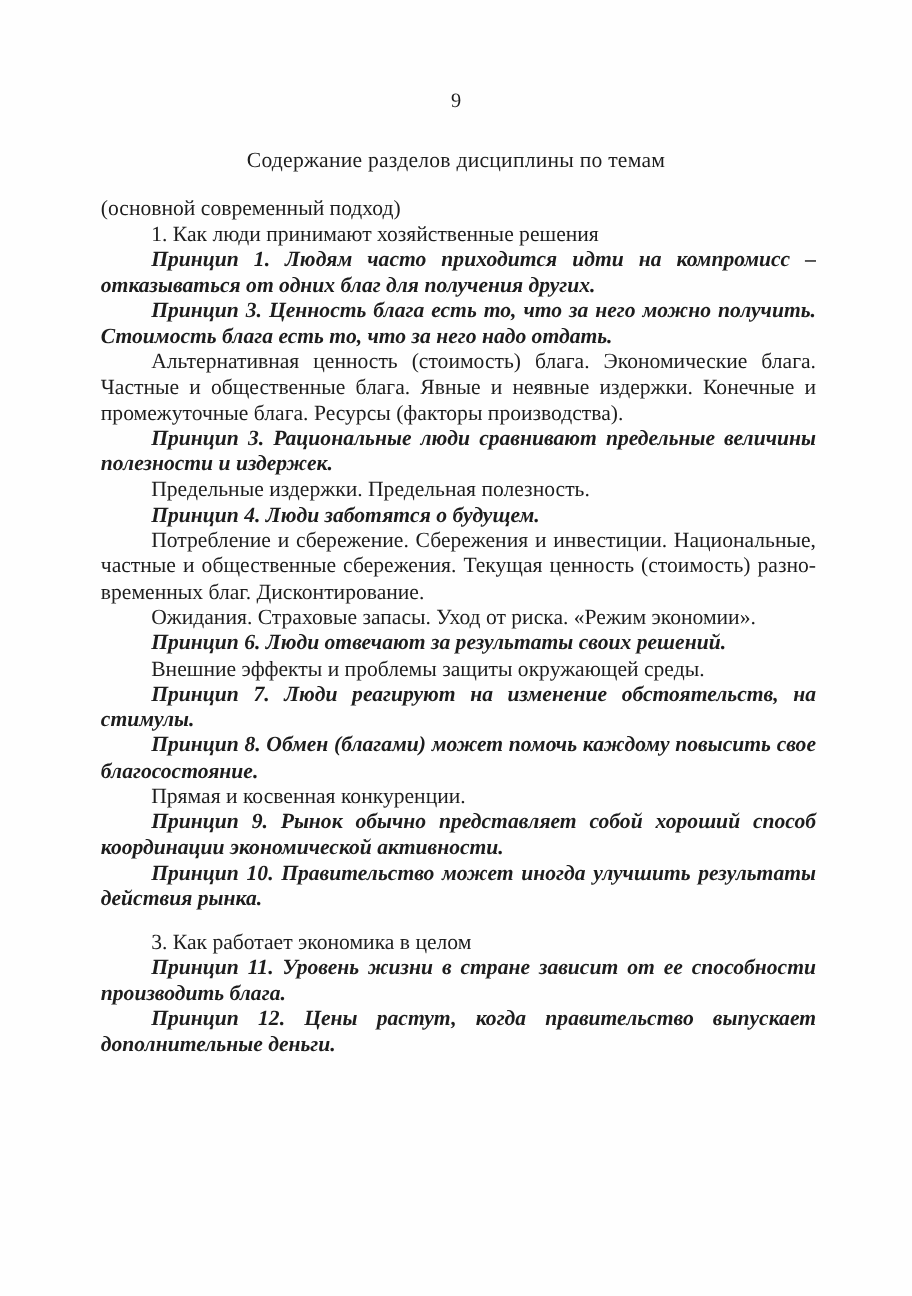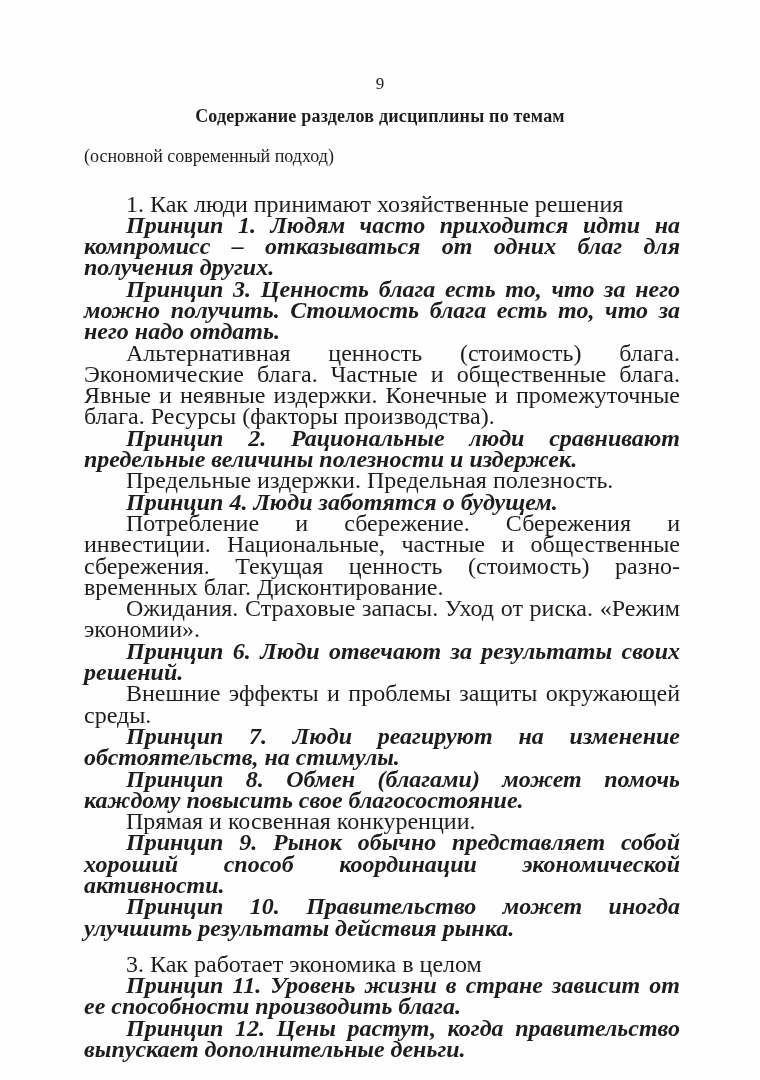--- a/index.html
+++ b/index.html
@@ -12,42 +12,41 @@
     font-family: "Liberation Serif", "DejaVu Serif", serif;
     color: #1d1d1d;
   }
   .pageno {
     padding-top: 74px;
     text-align: center;
     font-size: 17px;
     line-height: 20px;
   }
   .doc-heading {
-    margin-top: 12px;
+    margin-top: 29px;
     text-align: center;
-    font-weight: bold;
+    font-weight: normal;
     font-size: 18px;
     line-height: 20px;
     letter-spacing: 0.2px;
   }
   .content {
     margin-left: 84px;
     width: 596px;
   }
   .theme {
     margin-top: 20px;
     font-size: 18px;
     line-height: 21.5px;
   }
   .theme-line1 { text-indent: 48px; }
   .theme-label { font-weight: bold; margin-right: 9px; }
   .theme-title { letter-spacing: 0.4px; }
   .bodytext {
-    margin-top: 26px;
-    font-size: 24px;
+    font-size: 18px;
     line-height: 21.3px;
     text-align: justify;
   }
   .para {
     margin: 0;
     text-indent: 42px;
     hyphens: manual;
   }
   .para.italic { font-style: italic; font-weight: bold; }
   .para.sp { margin-top: 15px; }
@@ -60,21 +59,21 @@
   <div class="doc-heading">Содержание разделов дисциплины по темам</div>
   <div class="content">
     <div class="theme">
       <div class="theme-sub">(основной современный подход)</div>
     </div>
     <div class="bodytext" id="paragraphs">
         <p class="para">1. Как люди принимают хозяйственные решения</p>
         <p class="para italic">Принцип 1. Людям часто приходится идти на компромисс – отказы­ваться от одних благ для получения других.</p>
         <p class="para italic">Принцип 3. Ценность блага есть то, что за него можно получить. Стоимость блага есть то, что за него надо отдать.</p>
         <p class="para">Альтернативная ценность (стоимость) блага. Экономические блага. Частные и общественные блага. Явные и неявные издержки. Конечные и промежуточные блага. Ресурсы (факторы производства).</p>
-        <p class="para italic">Принцип 2. Рациональные люди сравнивают предельные величины полезности и издержек.</p>
+        <p class="para italic">Принцип 3. Рациональные люди сравнивают предельные величины полезности и издержек.</p>
         <p class="para">Предельные издержки. Предельная полезность.</p>
         <p class="para italic">Принцип 4. Люди заботятся о будущем.</p>
         <p class="para">Потребление и сбережение. Сбережения и инвестиции. Национальные, частные и общественные сбережения. Текущая ценность (стоимость) разно­временных благ. Дисконтирование.</p>
         <p class="para">Ожидания. Страховые запасы. Уход от риска. «Режим экономии».</p>
         <p class="para italic">Принцип 6. Люди отвечают за результаты своих решений.</p>
         <p class="para">Внешние эффекты и проблемы защиты окружающей среды.</p>
         <p class="para italic">Принцип 7. Люди реагируют на изменение обстоятельств, на стиму­лы.</p>
         <p class="para italic">Принцип 8. Обмен (благами) может помочь каждому повысить свое благосостояние.</p>
         <p class="para">Прямая и косвенная конкуренции.</p>
         <p class="para italic">Принцип 9. Рынок обычно представляет собой хороший способ коор­динации экономической активности.</p>

